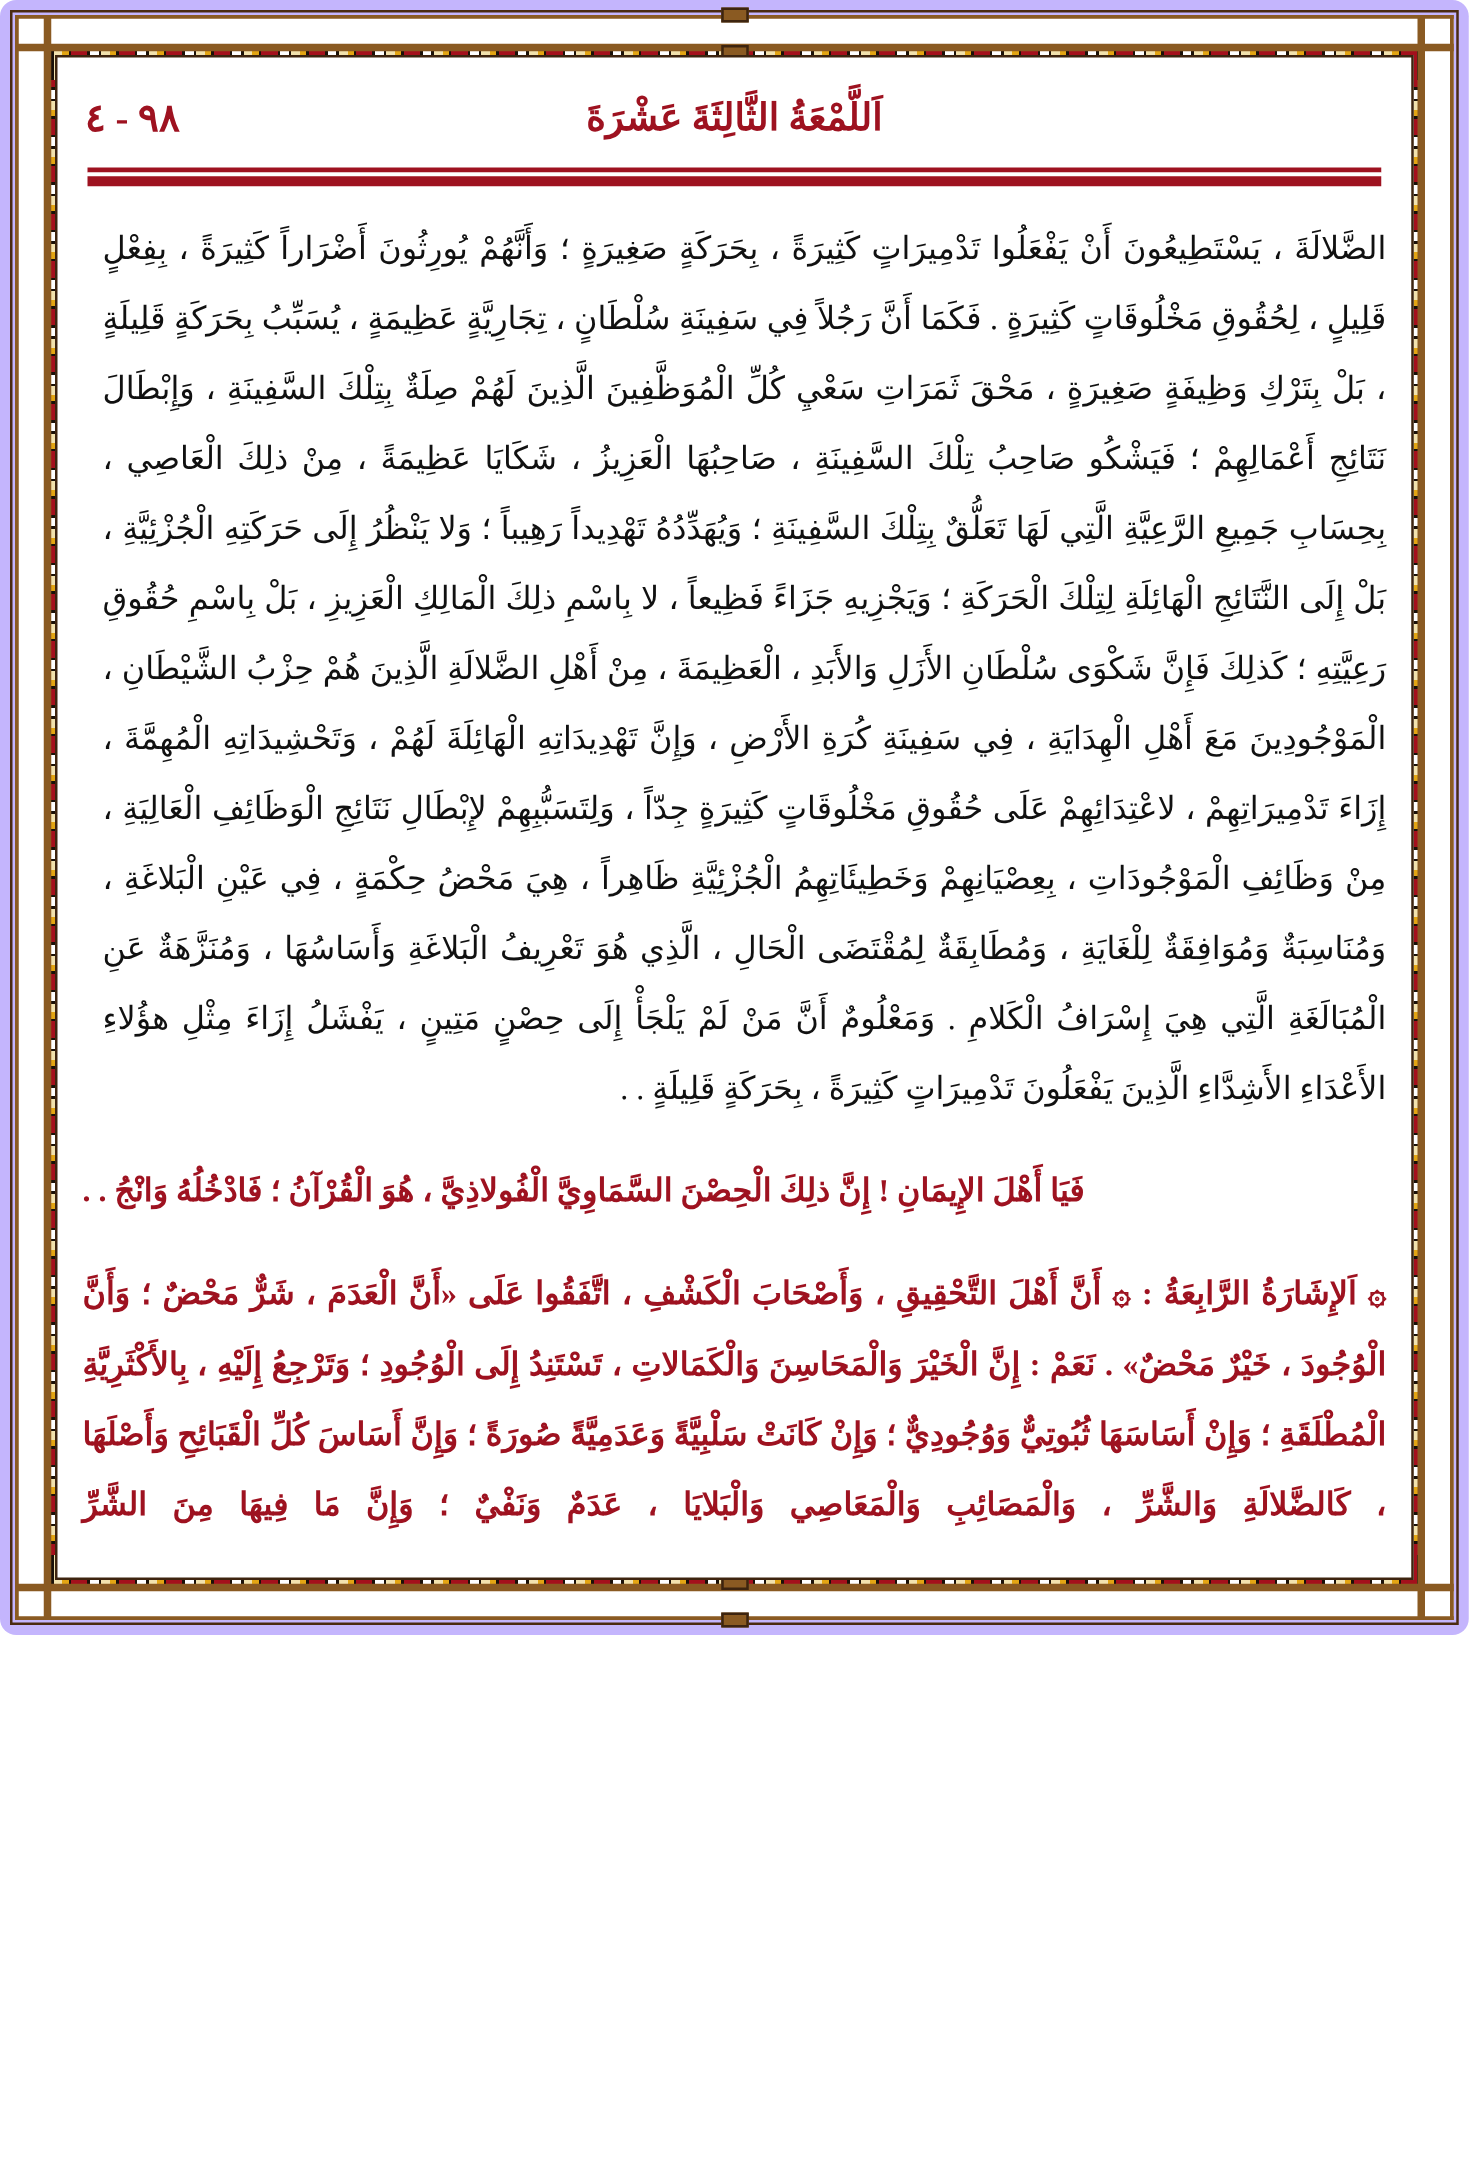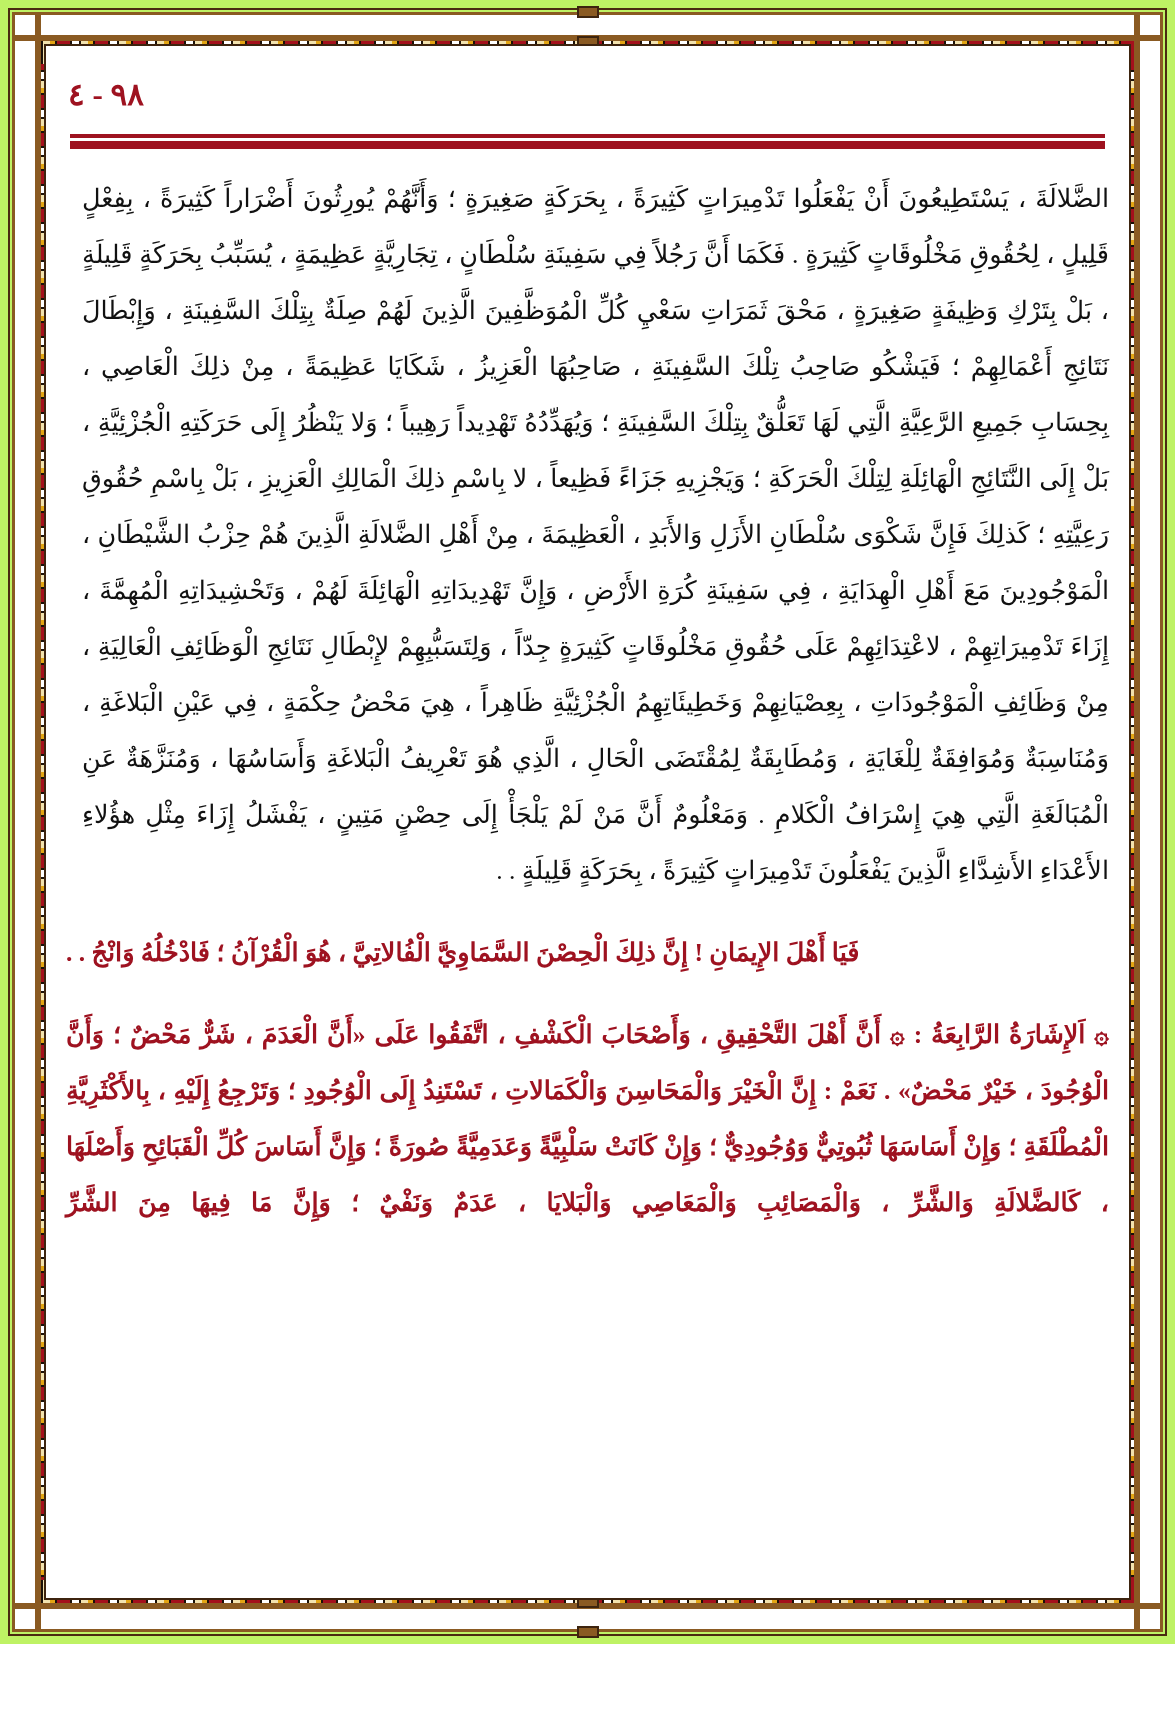--- a/index.html
+++ b/index.html
@@ -6,23 +6,24 @@
   body{
     width:1175px;height:1726px;
     background:#ffffff;
     font-family:"Liberation Serif","DejaVu Serif",serif;
     overflow:hidden;
   }
 
   
   .page{
     position:relative;
-    width:1175px;height:1644px;
-    box-sizing:border-box;
-    background:#bef264;
+    width:1175px;height:1308px;
+    box-sizing:border-box;
+    background:#c4b5fd;
+    border-radius:13px;
   }
 
   
   .frame-outer{
     position:absolute;
     left:8px;top:8px;right:8px;bottom:8px;
     border:2px solid #4a2a10;
     box-sizing:border-box;
   }
 
@@ -214,33 +215,34 @@
   <div class="tab top2"></div>
   <div class="tab bottom"></div>
   <div class="tab bottom2"></div>
 
   <div class="frame-inner"></div>
 
   <div class="content">
 
     <div class="header">
       <div class="page-marker">٩٨ - ٤</div>
+      <div class="chapter-title">اَللَّمْعَةُ الثَّالِثَةَ عَشْرَةَ</div>
     </div>
 
     <div class="rule-wrap">
       <div class="rule-a"></div>
       <div class="rule-gap"></div>
       <div class="rule-b"></div>
     </div>
 
     <div class="body">
 
       <p class="para last-line-right">الضَّلالَةَ ، يَسْتَطِيعُونَ أَنْ يَفْعَلُوا تَدْمِيرَاتٍ كَثِيرَةً ، بِحَرَكَةٍ صَغِيرَةٍ ؛ وَأَنَّهُمْ يُورِثُونَ أَضْرَاراً كَثِيرَةً ، بِفِعْلٍ قَلِيلٍ ، لِحُقُوقِ مَخْلُوقَاتٍ كَثِيرَةٍ . فَكَمَا أَنَّ رَجُلاً فِي سَفِينَةِ سُلْطَانٍ ، تِجَارِيَّةٍ عَظِيمَةٍ ، يُسَبِّبُ بِحَرَكَةٍ قَلِيلَةٍ ، بَلْ بِتَرْكِ وَظِيفَةٍ صَغِيرَةٍ ، مَحْقَ ثَمَرَاتِ سَعْيِ كُلِّ الْمُوَظَّفِينَ الَّذِينَ لَهُمْ صِلَةٌ بِتِلْكَ السَّفِينَةِ ، وَإِبْطَالَ نَتَائِجِ أَعْمَالِهِمْ ؛ فَيَشْكُو صَاحِبُ تِلْكَ السَّفِينَةِ ، صَاحِبُهَا الْعَزِيزُ ، شَكَايَا عَظِيمَةً ، مِنْ ذلِكَ الْعَاصِي ، بِحِسَابِ جَمِيعِ الرَّعِيَّةِ الَّتِي لَهَا تَعَلُّقٌ بِتِلْكَ السَّفِينَةِ ؛ وَيُهَدِّدُهُ تَهْدِيداً رَهِيباً ؛ وَلا يَنْظُرُ إِلَى حَرَكَتِهِ الْجُزْئِيَّةِ ، بَلْ إِلَى النَّتَائِجِ الْهَائِلَةِ لِتِلْكَ الْحَرَكَةِ ؛ وَيَجْزِيهِ جَزَاءً فَظِيعاً ، لا بِاسْمِ ذلِكَ الْمَالِكِ الْعَزِيزِ ، بَلْ بِاسْمِ حُقُوقِ رَعِيَّتِهِ ؛ كَذلِكَ فَإِنَّ شَكْوَى سُلْطَانِ الأَزَلِ وَالأَبَدِ ، الْعَظِيمَةَ ، مِنْ أَهْلِ الضَّلالَةِ الَّذِينَ هُمْ حِزْبُ الشَّيْطَانِ ، الْمَوْجُودِينَ مَعَ أَهْلِ الْهِدَايَةِ ، فِي سَفِينَةِ كُرَةِ الأَرْضِ ، وَإِنَّ تَهْدِيدَاتِهِ الْهَائِلَةَ لَهُمْ ، وَتَحْشِيدَاتِهِ الْمُهِمَّةَ ، إِزَاءَ تَدْمِيرَاتِهِمْ ، لاعْتِدَائِهِمْ عَلَى حُقُوقِ مَخْلُوقَاتٍ كَثِيرَةٍ جِدّاً ، وَلِتَسَبُّبِهِمْ لإِبْطَالِ نَتَائِجِ الْوَظَائِفِ الْعَالِيَةِ ، مِنْ وَظَائِفِ الْمَوْجُودَاتِ ، بِعِصْيَانِهِمْ وَخَطِيئَاتِهِمُ الْجُزْئِيَّةِ ظَاهِراً ، هِيَ مَحْضُ حِكْمَةٍ ، فِي عَيْنِ الْبَلاغَةِ ، وَمُنَاسِبَةٌ وَمُوَافِقَةٌ لِلْغَايَةِ ، وَمُطَابِقَةٌ لِمُقْتَضَى الْحَالِ ، الَّذِي هُوَ تَعْرِيفُ الْبَلاغَةِ وَأَسَاسُهَا ، وَمُنَزَّهَةٌ عَنِ الْمُبَالَغَةِ الَّتِي هِيَ إِسْرَافُ الْكَلامِ . وَمَعْلُومٌ أَنَّ مَنْ لَمْ يَلْجَأْ إِلَى حِصْنٍ مَتِينٍ ، يَفْشَلُ إِزَاءَ مِثْلِ هؤُلاءِ الأَعْدَاءِ الأَشِدَّاءِ الَّذِينَ يَفْعَلُونَ تَدْمِيرَاتٍ كَثِيرَةً ، بِحَرَكَةٍ قَلِيلَةٍ . .</p>
 
-      <p class="red-para tail-left indent">فَيَا أَهْلَ الإِيمَانِ ! إِنَّ ذلِكَ الْحِصْنَ السَّمَاوِيَّ الْفُالاتِيَّ ، هُوَ الْقُرْآنُ ؛ فَادْخُلُهُ وَانْجُ . .</p>
+      <p class="red-para tail-left indent">فَيَا أَهْلَ الإِيمَانِ ! إِنَّ ذلِكَ الْحِصْنَ السَّمَاوِيَّ الْفُولاذِيَّ ، هُوَ الْقُرْآنُ ؛ فَادْخُلُهُ وَانْجُ . .</p>
 
       <p class="red-para">
         <span class="flower">۞</span>
         <span>اَلإِشَارَةُ الرَّابِعَةُ :</span>
         <span class="flower">۞</span>
         <span>أَنَّ أَهْلَ التَّحْقِيقِ ، وَأَصْحَابَ الْكَشْفِ ، اتَّفَقُوا عَلَى «أَنَّ الْعَدَمَ ، شَرٌّ مَحْضٌ ؛ وَأَنَّ الْوُجُودَ ، خَيْرٌ مَحْضٌ» . نَعَمْ : إِنَّ الْخَيْرَ وَالْمَحَاسِنَ وَالْكَمَالاتِ ، تَسْتَنِدُ إِلَى الْوُجُودِ ؛ وَتَرْجِعُ إِلَيْهِ ، بِالأَكْثَرِيَّةِ الْمُطْلَقَةِ ؛ وَإِنْ أَسَاسَهَا ثُبُوتِيٌّ وَوُجُودِيٌّ ؛ وَإِنْ كَانَتْ سَلْبِيَّةً وَعَدَمِيَّةً صُورَةً ؛ وَإِنَّ أَسَاسَ كُلِّ الْقَبَائِحِ وَأَصْلَهَا ، كَالضَّلالَةِ وَالشَّرِّ ، وَالْمَصَائِبِ وَالْمَعَاصِي وَالْبَلايَا ، عَدَمٌ وَنَفْيٌ ؛ وَإِنَّ مَا فِيهَا مِنَ الشَّرِّ</span>
       </p>
 
     </div>
   </div>

